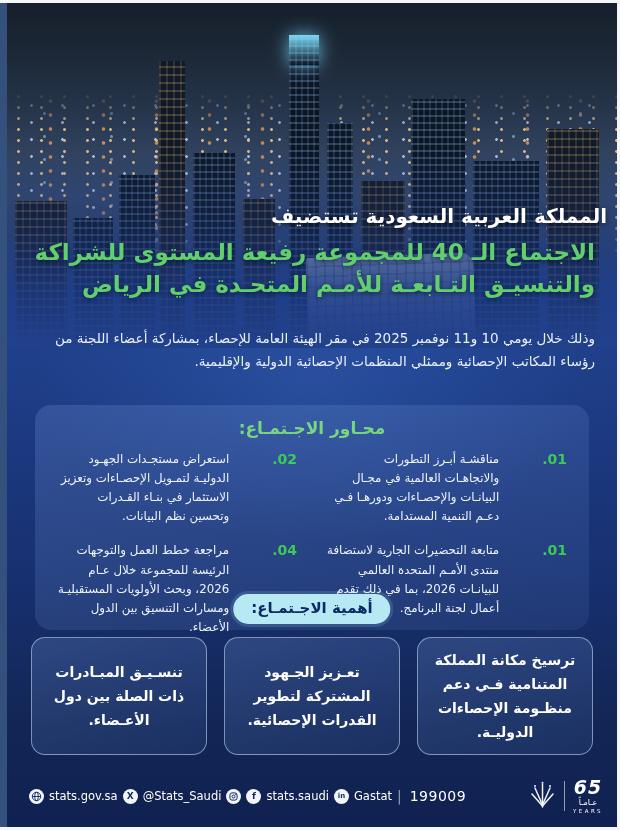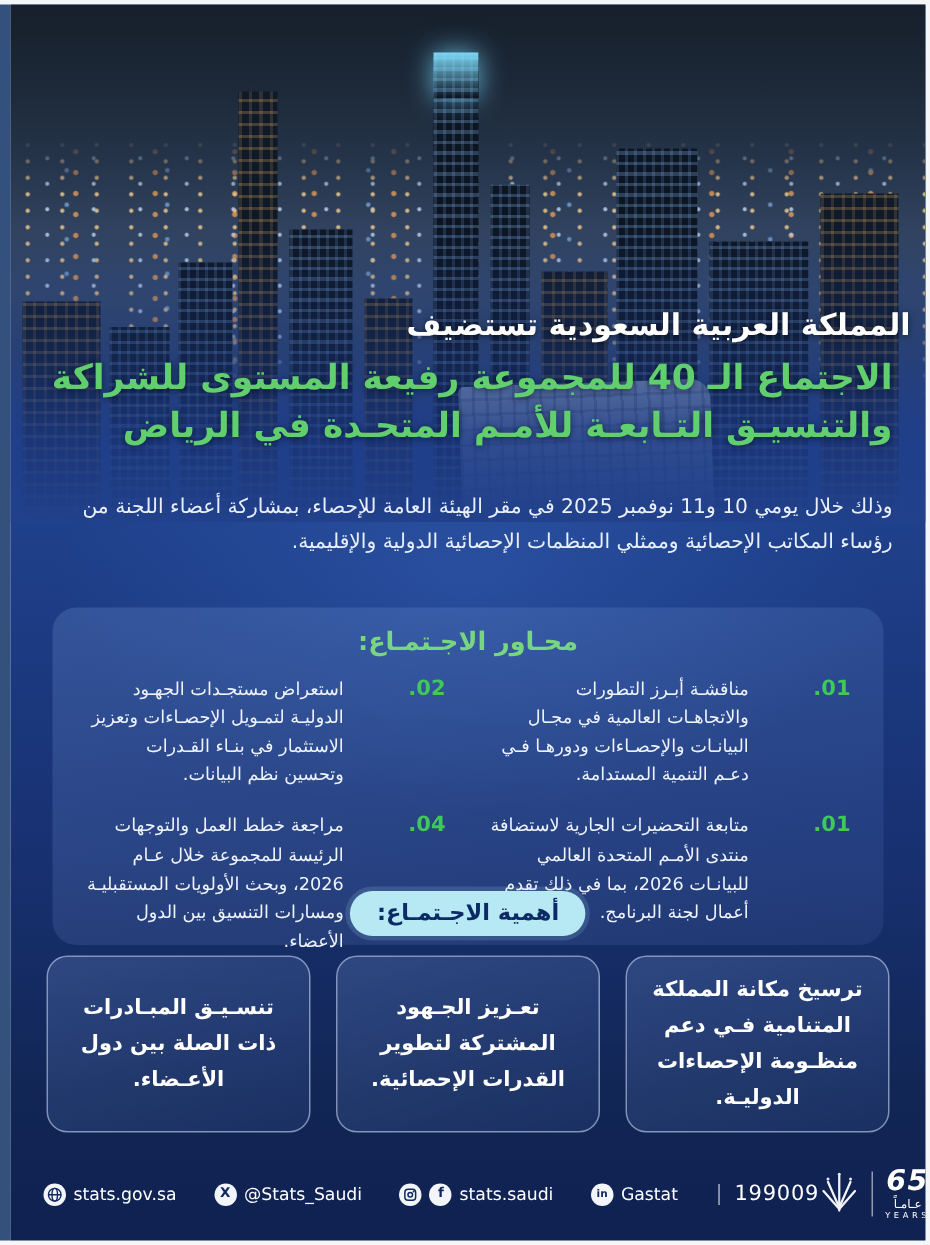--- a/index.html
+++ b/index.html
@@ -73,21 +73,21 @@
           box-shadow:0 0 0 3px rgba(182,233,244,.15); }
   .cards { position:absolute; top:634px; left:24px; right:24px; display:flex; direction:rtl; gap:17px; z-index:5; }
   .card { flex:1; min-height:118px; border-radius:14px; border:1px solid rgba(208,223,246,.55);
           background:linear-gradient(160deg, rgba(126,160,224,.24), rgba(80,112,185,.15));
           display:flex; align-items:center; justify-content:center; padding:10px 13px;
           text-align:center; direction:rtl; color:#ffffff; font-size:14px; font-weight:700; line-height:1.72; }
 
   
   .footer { position:absolute; left:22px; right:14px; bottom:10px; height:42px;
             display:flex; align-items:center; justify-content:space-between; z-index:5; }
-  .socials { display:flex; align-items:center; gap:25px;justify-content:space-between; }
+  .socials { display:flex; align-items:center; gap:5px;justify-content:space-between; }
   .social-item { display:flex; align-items:center; gap:5px; color:#ffffff; font-size:11.5px; }
   .sicon { width:15px; height:15px; border-radius:50%; background:#f2f5fa; color:#12275e;
            display:flex; align-items:center; justify-content:center; flex:0 0 auto;
            font-size:9px; font-weight:700; line-height:1; }
   .sicon svg { display:block; }
   .phone-group { display:flex; align-items:center; gap:8px; }
   .sep { color:rgba(255,255,255,.55); font-size:14px; }
   .phone { color:#ffffff; font-size:14px; font-weight:400; letter-spacing:.5px; }
   .brand { display:flex; align-items:center; gap:8px; }
   .auth-names { text-align:right; color:#e4ebf7; line-height:1.3; }

